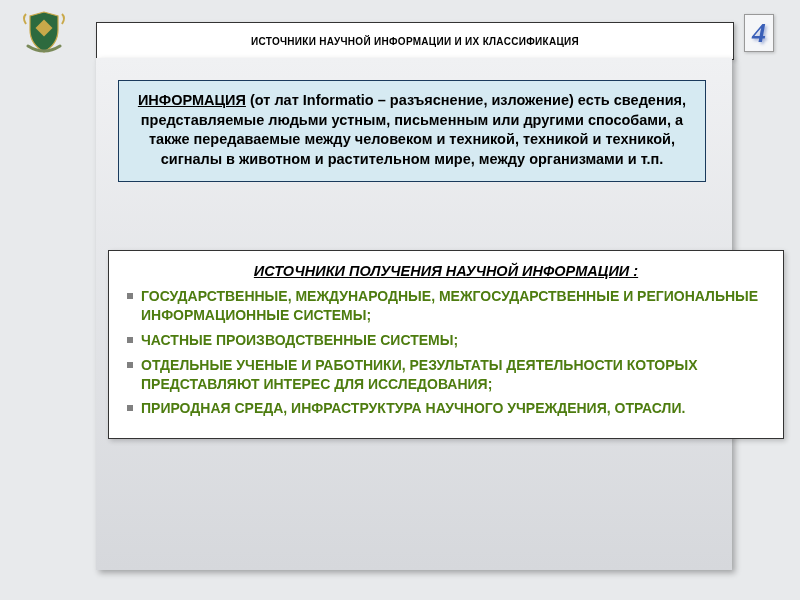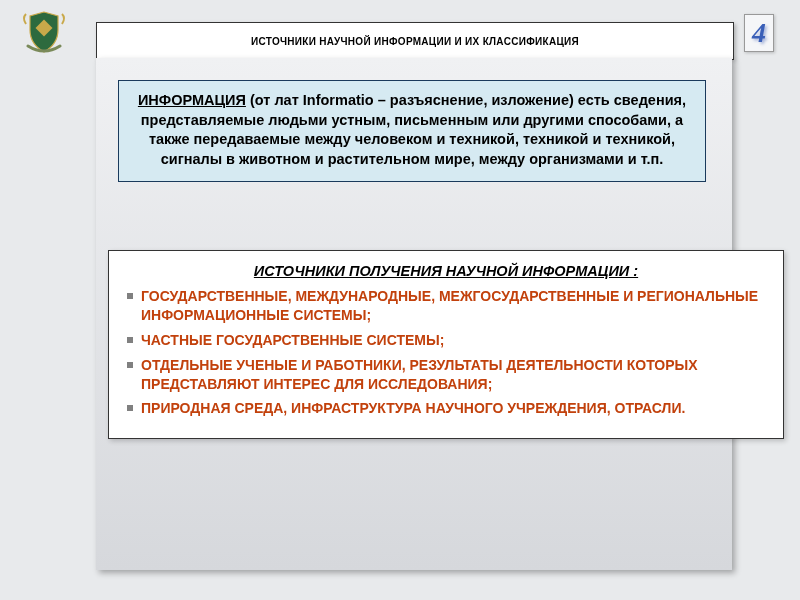--- a/index.html
+++ b/index.html
@@ -111,21 +111,21 @@
     margin: 0;
     padding: 0;
   }
   .sources-box li {
     font-size: 14px;
     font-weight: bold;
     line-height: 1.35;
     padding-left: 14px;
     margin-bottom: 6px;
     position: relative;
-    color: #c2410c;
+    color: #4d7c0f;
   }
   .sources-box li::before {
     content: "";
     position: absolute;
     left: 0;
     top: 6px;
     width: 6px;
     height: 6px;
     background: #808080;
   }
@@ -153,19 +153,19 @@
 <div class="content-panel">
 
   <div class="info-box">
     <span class="underline">ИНФОРМАЦИЯ</span><span> (от лат Informatio – разъяснение, изложение) есть сведения, представляемые людьми устным, письменным или другими способами, а также передаваемые между человеком и техникой, техникой и техникой, сигналы в животном и растительном мире, между организмами и т.п.</span>
   </div>
 
   <div class="sources-box">
     <div class="sources-title">ИСТОЧНИКИ ПОЛУЧЕНИЯ НАУЧНОЙ ИНФОРМАЦИИ :</div>
     <ul>
       <li>ГОСУДАРСТВЕННЫЕ, МЕЖДУНАРОДНЫЕ, МЕЖГОСУДАРСТВЕННЫЕ И РЕГИОНАЛЬНЫЕ ИНФОРМАЦИОННЫЕ СИСТЕМЫ;</li>
-      <li>ЧАСТНЫЕ ГОСУДАРСТВЕННЫЕ СИСТЕМЫ;</li>
+      <li>ЧАСТНЫЕ ПРОИЗВОДСТВЕННЫЕ СИСТЕМЫ;</li>
       <li>ОТДЕЛЬНЫЕ УЧЕНЫЕ И РАБОТНИКИ, РЕЗУЛЬТАТЫ ДЕЯТЕЛЬНОСТИ КОТОРЫХ ПРЕДСТАВЛЯЮТ ИНТЕРЕС ДЛЯ ИССЛЕДОВАНИЯ;</li>
       <li>ПРИРОДНАЯ СРЕДА, ИНФРАСТРУКТУРА НАУЧНОГО УЧРЕЖДЕНИЯ, ОТРАСЛИ.</li>
     </ul>
   </div>
 
 </div>
 
 </body></html>

